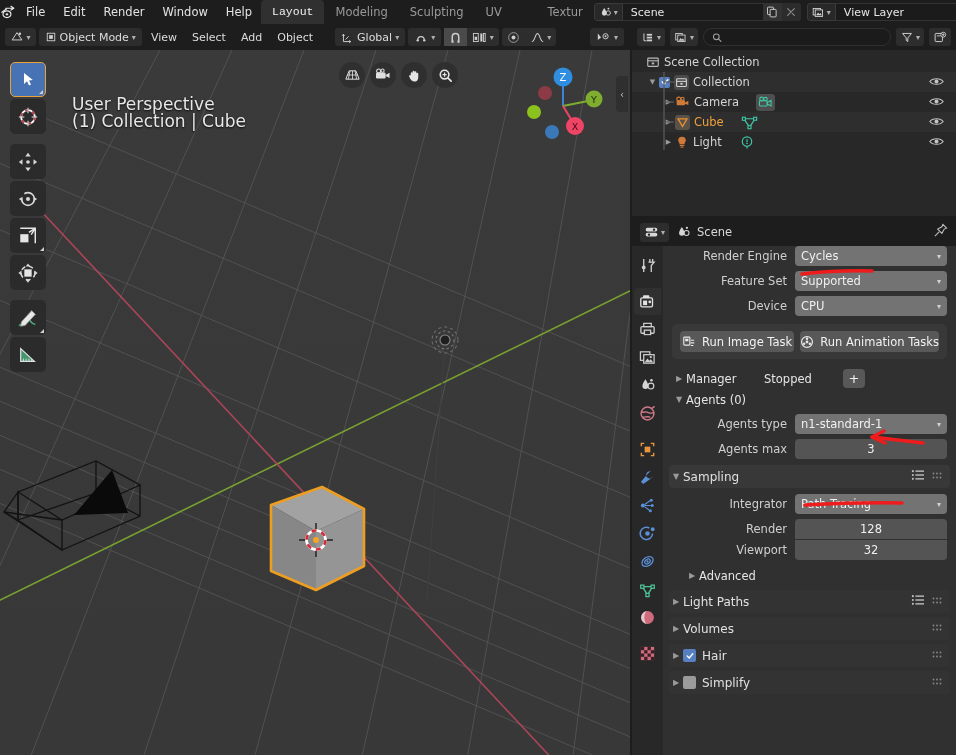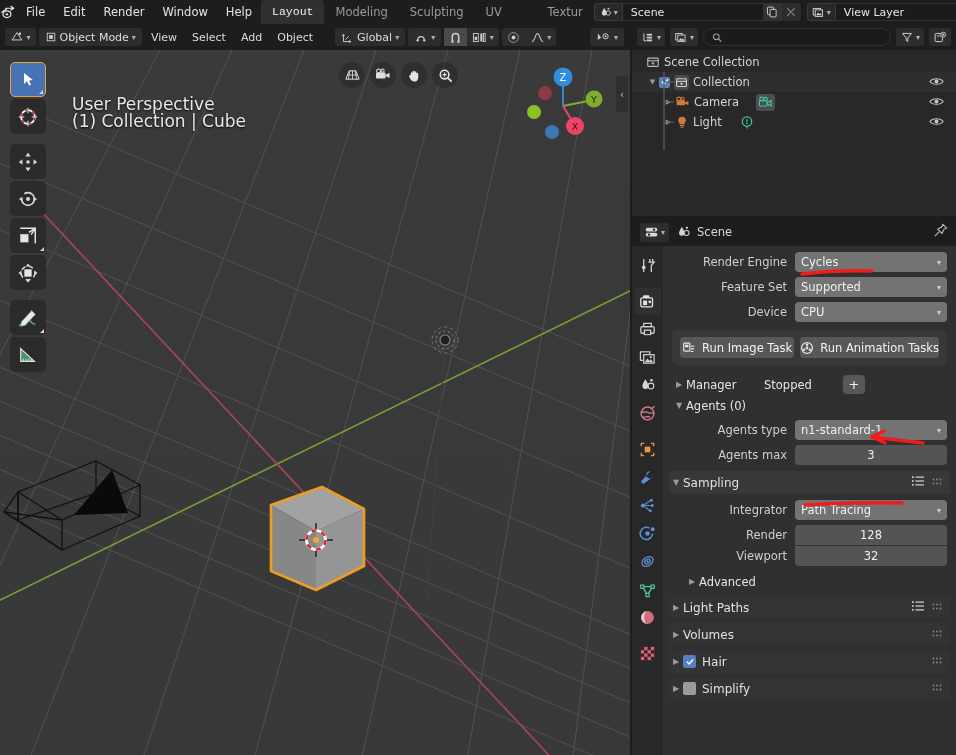--- a/index.html
+++ b/index.html
@@ -169,21 +169,21 @@
   }
   .pr-tab {
     width:27px; height:27px; display:flex; align-items:center; justify-content:center;
     border-radius:4px 0 0 4px; cursor:default;
   }
   .pr-tab.active { background:#303030; }
   .pr-tab-gap { height:7px; }
 
   .pr-body {
     position:absolute; left:31px; top:28px; right:0; bottom:0;
-    overflow:hidden; padding-top:6px;
+    overflow:hidden; 
   }
 
   .row { display:flex; align-items:center; height:20px; margin-bottom:5px; padding:0 9px 0 0; }
   .row .lab {
     width:132px; text-align:right; padding-right:8px; font-size:11.5px; color:#cfcfcf;
   }
   .dropdown {
     flex:1; height:20px; background:#737373; border-radius:4px;
     display:flex; align-items:center; padding:0 6px; font-size:11.5px;
     color:#f0f0f0; position:relative; cursor:default;
@@ -712,20 +712,44 @@
           </svg>
         </span>
         <span class="eye">
           <svg width="15" height="13" viewBox="0 0 18 14">
             <path d="M1 7 C4 2.5 14 2.5 17 7 C14 11.5 4 11.5 1 7 Z" fill="none" stroke="#c4c4c4" stroke-width="1.3"></path>
             <circle cx="9" cy="7" r="2.4" fill="#c4c4c4"></circle>
           </svg>
         </span>
       </div>
 
+      <div class="ol-row alt">
+        <div style="width:30px"></div>
+        <div class="disc">▶</div>
+        <span style="display:flex;background:#5a5249;border-radius:3px;padding:1px">
+          <svg width="13" height="13" viewBox="0 0 16 16">
+            <path d="M2.5 3.5 L13.5 3.5 L8 13 Z" fill="none" stroke="#e8922e" stroke-width="1.6"></path>
+          </svg>
+        </span>
+        <span class="ol-label sel">Cube</span>
+        <span style="margin-left:17px;display:flex">
+          <svg width="17" height="15" viewBox="0 0 18 16">
+            <path d="M3 4 L15 4 L9 13 Z" fill="none" stroke="#3fc6a5" stroke-width="1.3"></path>
+            <rect x="1.4" y="2.4" width="3.2" height="3.2" fill="#2a2a2a" stroke="#3fc6a5" stroke-width="1.2"></rect>
+            <rect x="13.4" y="2.4" width="3.2" height="3.2" fill="#2a2a2a" stroke="#3fc6a5" stroke-width="1.2"></rect>
+            <rect x="7.4" y="11.4" width="3.2" height="3.2" fill="#2a2a2a" stroke="#3fc6a5" stroke-width="1.2"></rect>
+          </svg>
+        </span>
+        <span class="eye">
+          <svg width="15" height="13" viewBox="0 0 18 14">
+            <path d="M1 7 C4 2.5 14 2.5 17 7 C14 11.5 4 11.5 1 7 Z" fill="none" stroke="#c4c4c4" stroke-width="1.3"></path>
+            <circle cx="9" cy="7" r="2.4" fill="#c4c4c4"></circle>
+          </svg>
+        </span>
+      </div>
 
       <div class="ol-row">
         <div style="width:30px"></div>
         <div class="disc">▶</div>
         <span style="display:flex">
           <svg width="14" height="14" viewBox="0 0 16 16">
             <path d="M8 2 A4 4 0 0 1 11 9 L11 10.5 L5 10.5 L5 9 A4 4 0 0 1 8 2 Z" fill="#d07a3a"></path>
             <rect x="5.4" y="11.3" width="5.2" height="1.3" fill="#d07a3a"></rect>
             <rect x="6.3" y="13.2" width="3.4" height="1.3" fill="#d07a3a"></rect>
           </svg>

